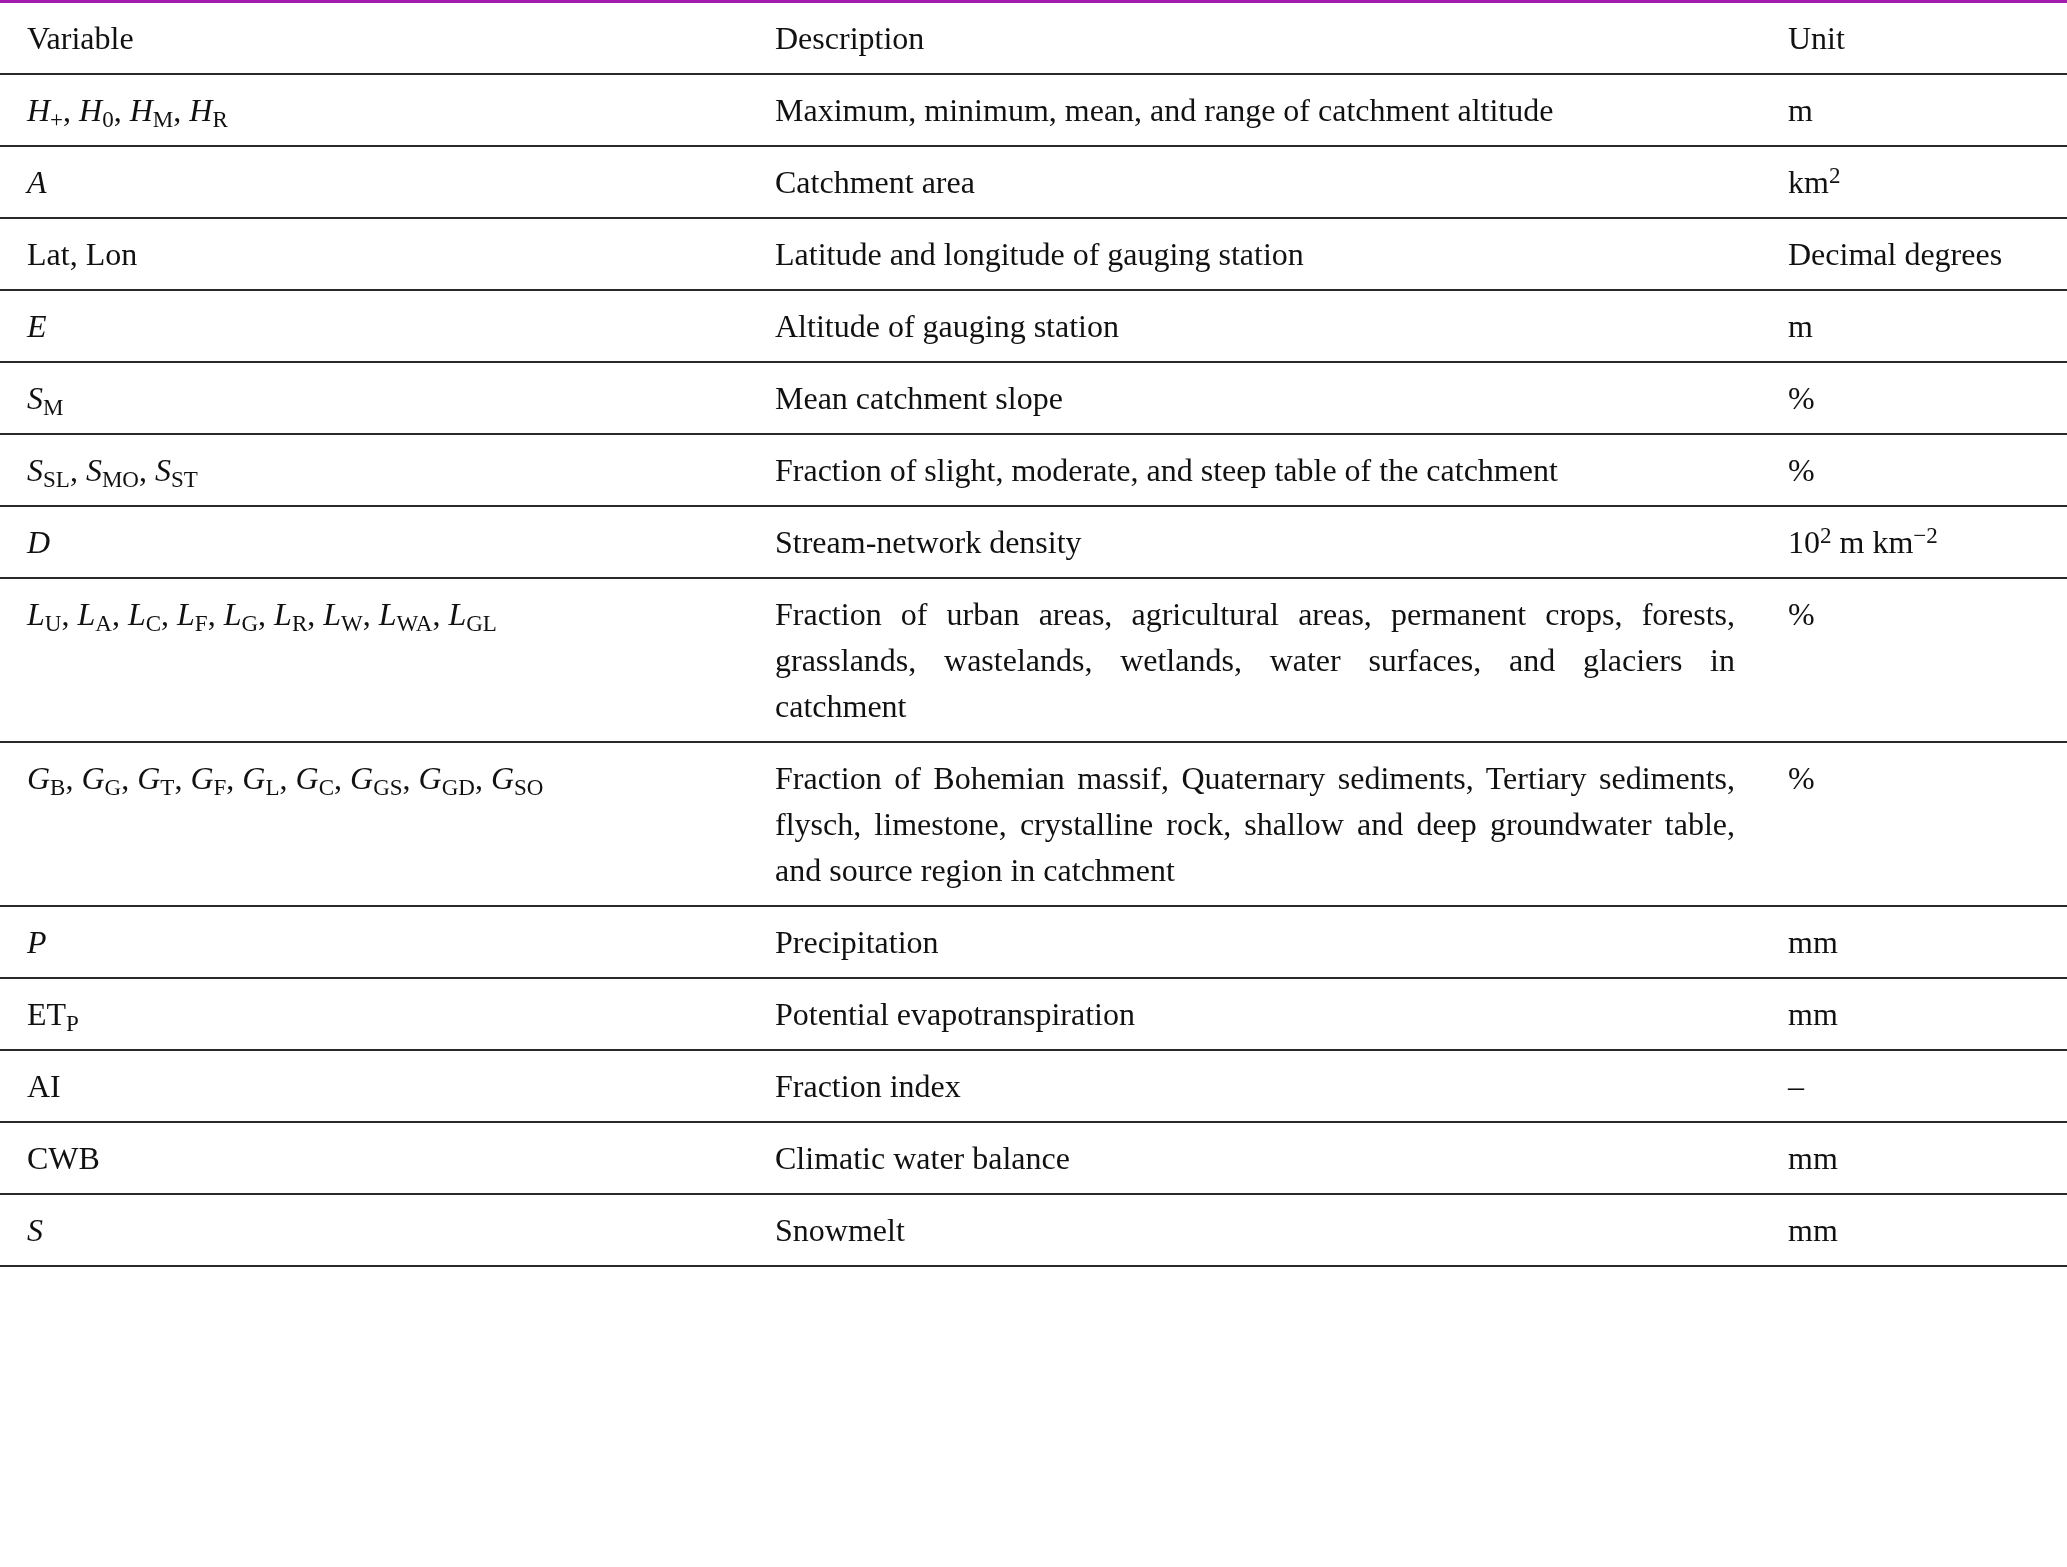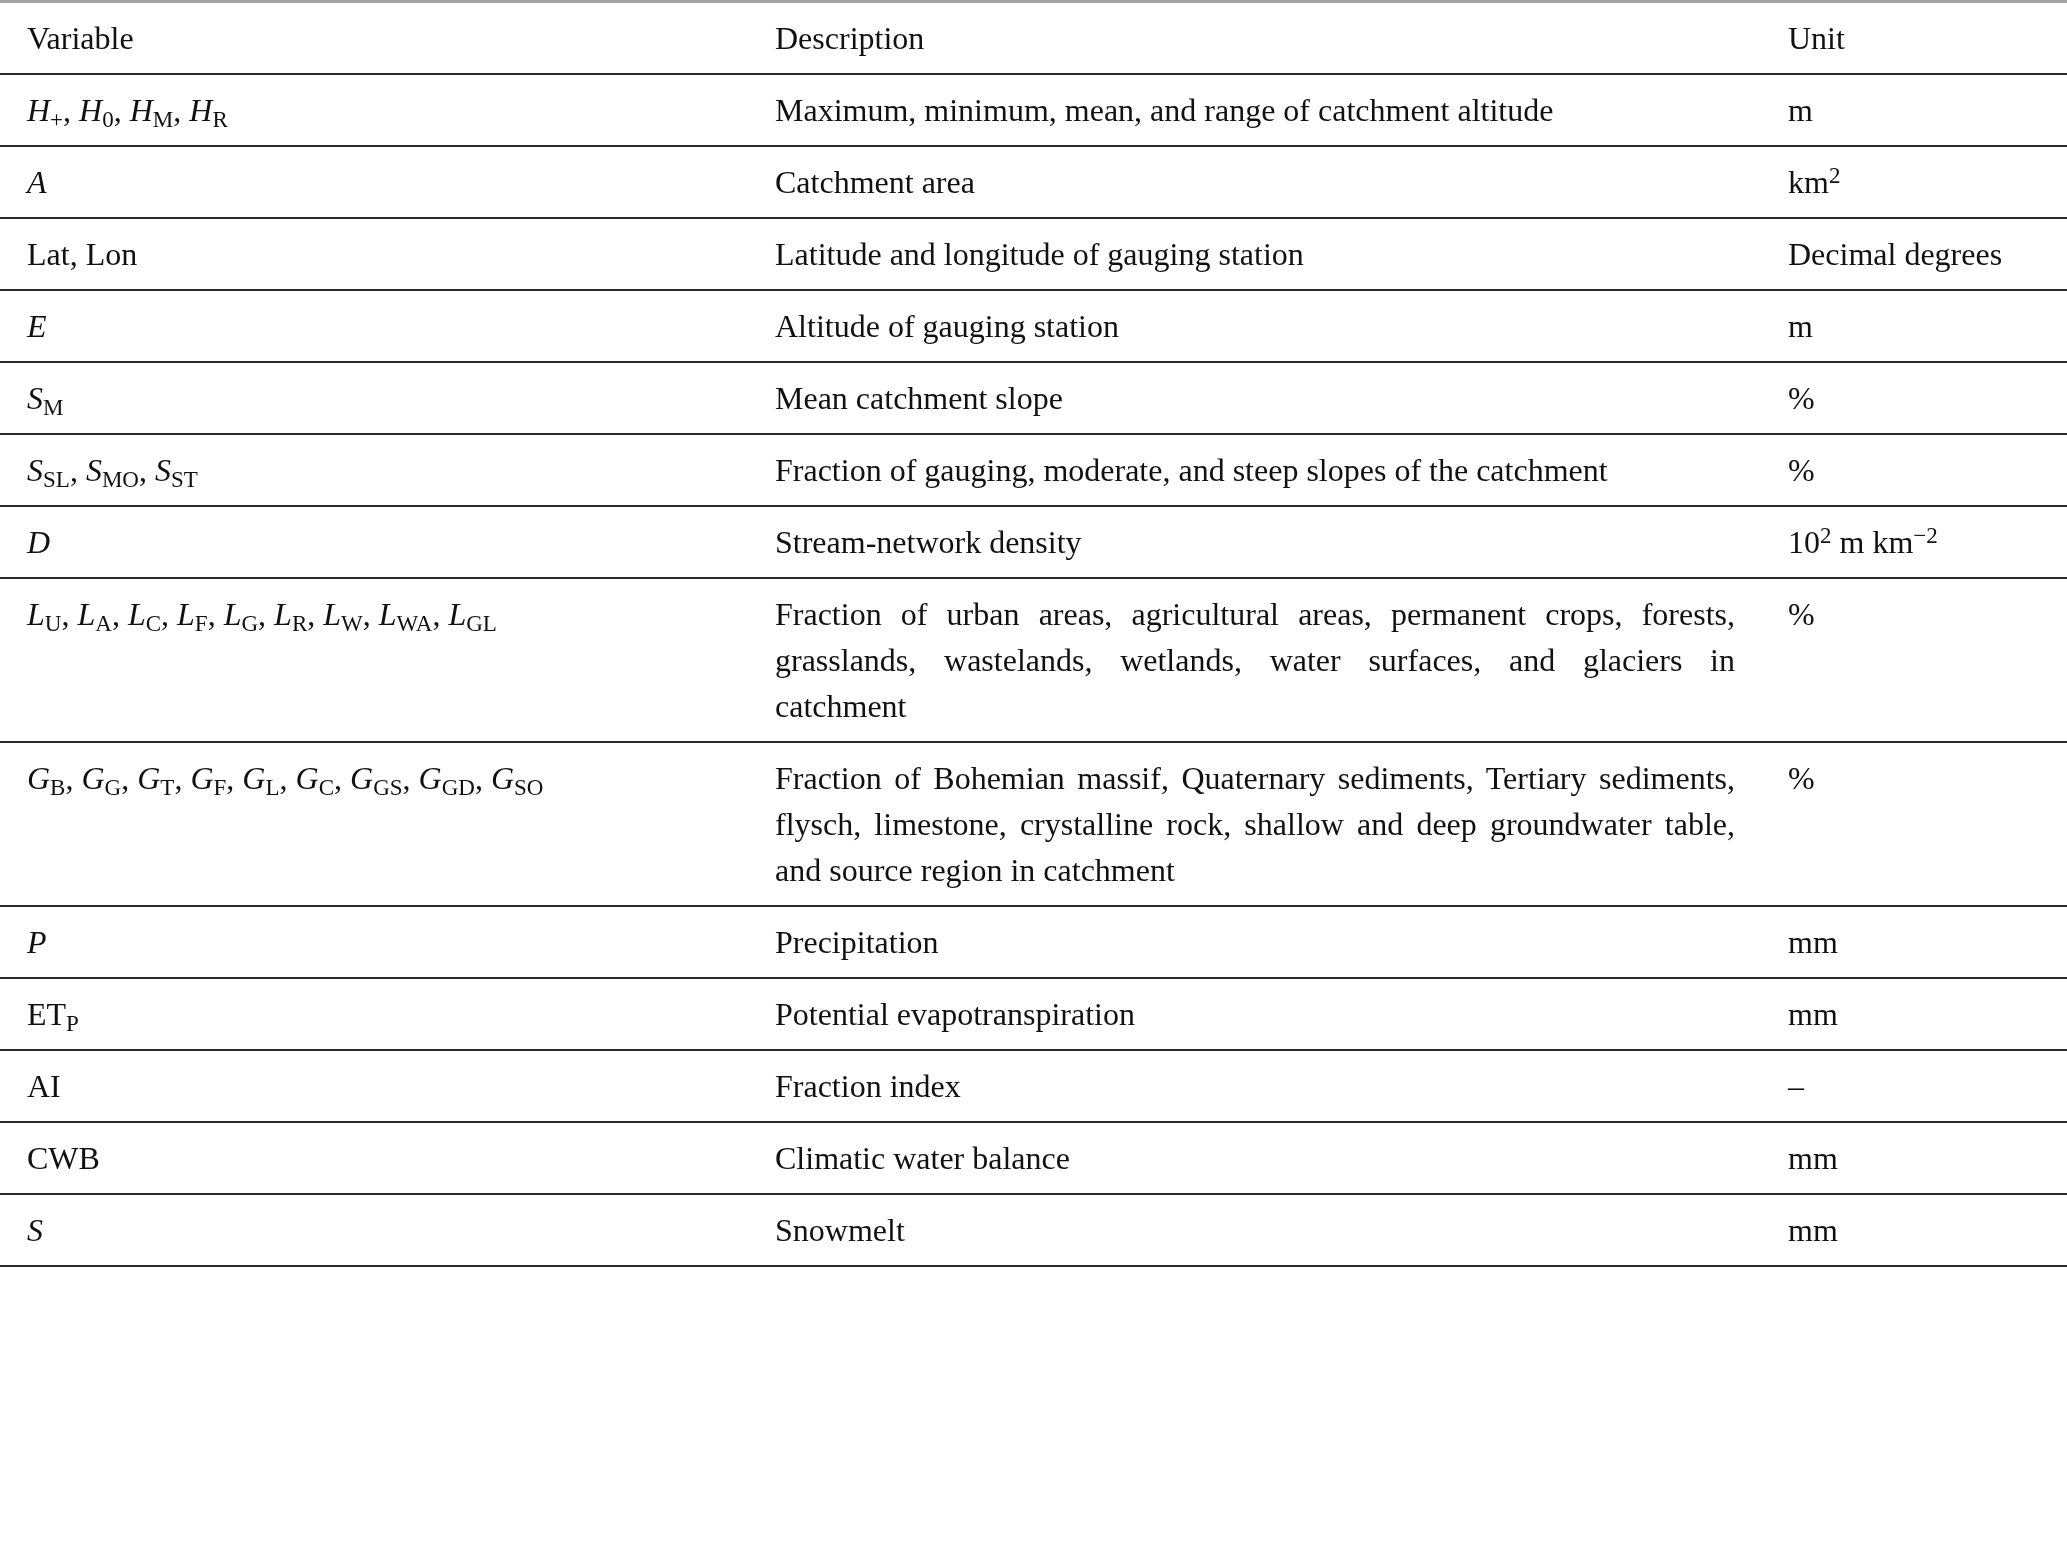--- a/index.html
+++ b/index.html
@@ -10,21 +10,21 @@
     font-family: "Liberation Serif", "DejaVu Serif", serif;
     font-size: 32px; color: #111111;
     table-layout: fixed;
   }
   .tbl td {
     vertical-align: top;
     padding: 12px 0 0 0;
     line-height: 46px;
     border-bottom: 2.5px solid #2a2a2a;
   }
-  .tbl tr:first-child td { border-top: 3px solid #a3a3a3; margin-left: 32px; }
+  .tbl tr:first-child td { border-top: 3px solid #a21caf; margin-left: 32px; }
   .c1 { width: 775px; padding-left: 27px !important; box-sizing: border-box; }
   .c2 { width: 1013px; padding-right: 53px !important; box-sizing: border-box; text-align: justify; }
   .c3 { width: 279px; }
   tr.r1 td { height: 58px; }
   tr.r3 td { height: 150px; }
   .tbl i { font-style: italic; }
   sub { font-size: 0.72em; vertical-align: -0.28em; line-height: 0; font-style: normal; }
   sup { font-size: 0.72em; vertical-align: 0.45em; line-height: 0; }
 </style>
 </head>
@@ -57,21 +57,21 @@
         <td class="c2">Altitude of gauging station</td>
         <td class="c3"><span>m</span></td>
       </tr>
       <tr class="r1">
         <td class="c1"><span><i>S</i><sub>M</sub></span></td>
         <td class="c2">Mean catchment slope</td>
         <td class="c3"><span>%</span></td>
       </tr>
       <tr class="r1">
         <td class="c1"><span><i>S</i><sub>SL</sub></span>, <span><i>S</i><sub>MO</sub></span>, <span><i>S</i><sub>ST</sub></span></td>
-        <td class="c2">Fraction of gauging, moderate, and steep slopes of the catchment</td>
+        <td class="c2">Fraction of slight, moderate, and steep table of the catchment</td>
         <td class="c3"><span>%</span></td>
       </tr>
       <tr class="r1">
         <td class="c1"><span><i>D</i></span></td>
         <td class="c2">Stream-network density</td>
         <td class="c3">10<sup>2</sup> m km<sup>−2</sup></td>
       </tr>
       <tr class="r3">
         <td class="c1"><span><i>L</i><sub>U</sub></span>, <span><i>L</i><sub>A</sub></span>, <span><i>L</i><sub>C</sub></span>, <span><i>L</i><sub>F</sub></span>, <span><i>L</i><sub>G</sub></span>, <span><i>L</i><sub>R</sub></span>, <span><i>L</i><sub>W</sub></span>, <span><i>L</i><sub>WA</sub></span>, <span><i>L</i><sub>GL</sub></span></td>
         <td class="c2">Fraction of urban areas, agricultural areas, permanent crops, forests, grasslands, wastelands, wetlands, water surfaces, and glaciers in catchment</td>

